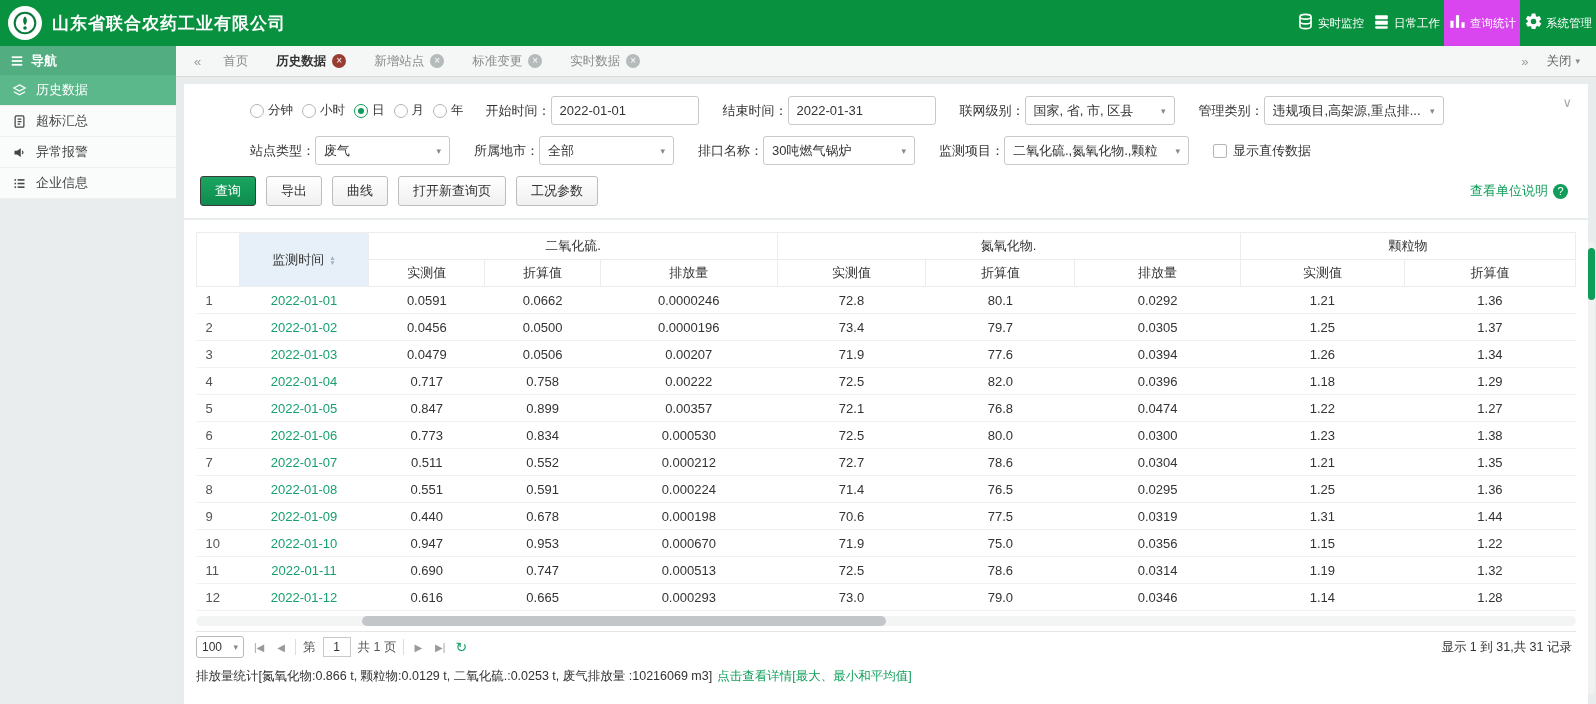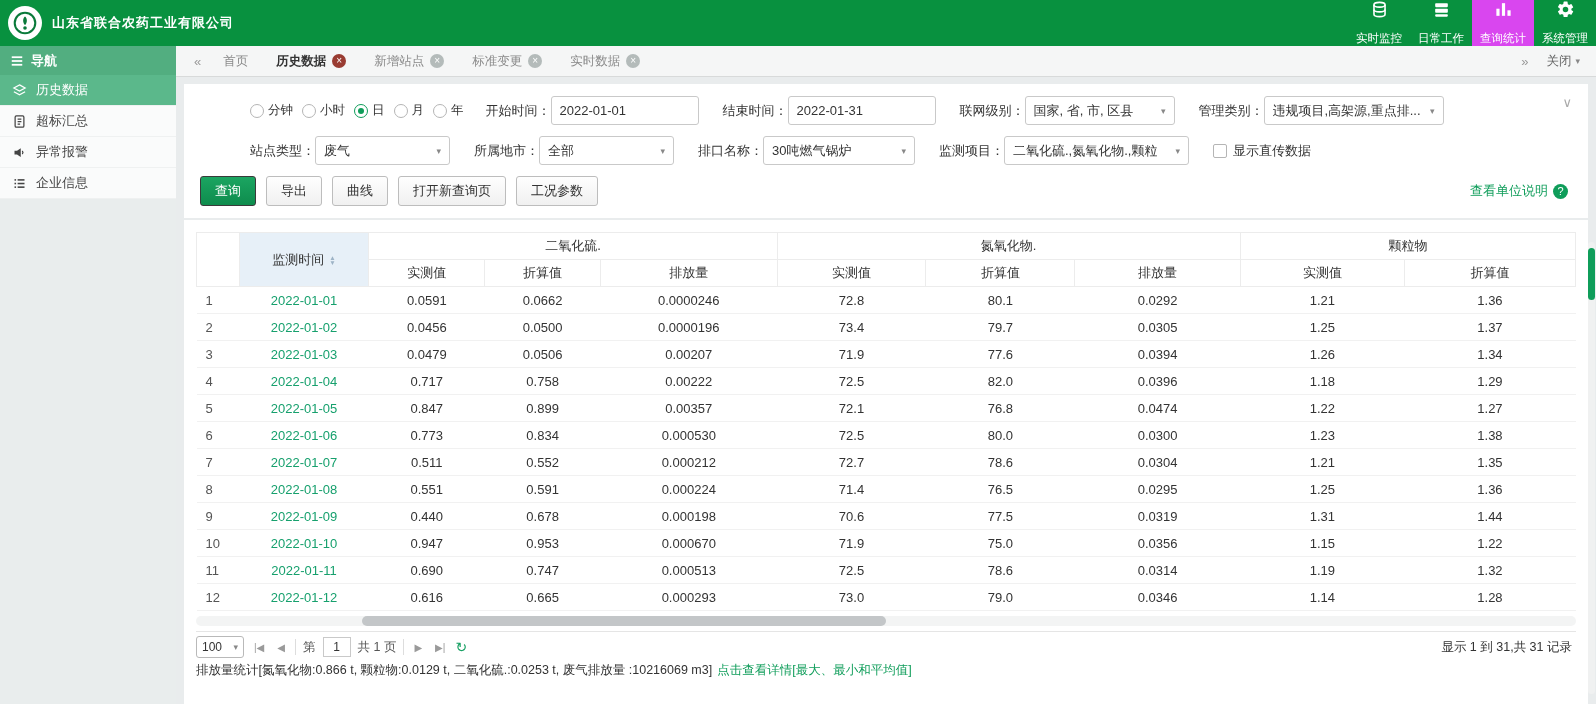--- a/index.html
+++ b/index.html
@@ -3,24 +3,24 @@
 <meta charset="utf-8">
 <style>
   * { margin:0; padding:0; box-sizing:border-box; }
   html,body { width:1596px; height:704px; overflow:hidden;
     font-family:"Liberation Sans","DejaVu Sans",sans-serif; background:#e9eced; }
 
   
   .topbar { height:46px; background:#08913f; display:flex; align-items:center; color:#fff; }
   .logo { width:34px; height:34px; margin-left:8px; border-radius:50%; background:#fff; flex:none;
     display:flex; align-items:center; justify-content:center; }
-  .company { font-size:13px; font-weight:bold; margin-left:10px; letter-spacing:1px;text-align:right; }
+  .company { font-size:17px; font-weight:bold; margin-left:10px; letter-spacing:1px;text-align:right; }
   .top-nav { margin-left:auto; display:flex; height:100%; }
-  .nav-item { min-width:62px; padding:0 4px; display:flex; flex-direction:column; align-items:center;
-    justify-content:space-between; gap:3px; cursor:pointer; }
+  .nav-item { min-width:62px; padding:0 4px; display:flex; flex-direction:row; align-items:center;
+    justify-content:flex-end; gap:3px; cursor:pointer; }
   .nav-item.active { background:#d946ef; }
   .nav-item svg { width:19px; height:19px; }
   .nav-label { font-size:11.5px; white-space:nowrap; }
 
   
   .layout { display:flex; height:658px; }
   .sidebar { width:176px; flex:none; background:#e9eded; display:flex; flex-direction:column; }
   .side-title { height:29px; background:#52ae80; color:#fff; display:flex; align-items:center; gap:7px;
     padding-left:10px; font-size:13px; font-weight:bold; flex:none; }
   .side-title svg { width:14px; height:14px; }
@@ -93,21 +93,21 @@
     font-size:12.5px; color:#555; gap:7px; flex:none; }
   .page-size { width:48px; height:22px; border:1px solid #b9b9b9; border-radius:3px; display:flex;
     align-items:center; justify-content:space-between; padding:0 5px; font-size:12px; background:#fff;
     cursor:pointer; color:#333; }
   .pg-btn { color:#9a9a9a; font-size:10px; cursor:pointer; padding:0 3px; }
   .pg-sep { width:1px; height:16px; background:#ddd; }
   .page-input { width:28px; height:20px; border:1px solid #c9c9c9; text-align:center; font-size:12px;
     color:#333; font-family:inherit; }
   .refresh { color:#17a063; font-size:14px; cursor:pointer; }
   .records { margin-left:auto; color:#333; padding-right:4px; }
-  .statusbar { height:28px; display:flex; font-size:12.5px; color:#333; gap:5px; flex:none; }
+  .statusbar { height:28px; display:flex; align-items:center; font-size:12.5px; color:#333; gap:5px; flex:none; }
   .detail-link { color:#0f9d5a; cursor:pointer; }
 
   
   .v-scroll { position:absolute; right:1px; top:196px; bottom:10px; width:7px; background:#f0f1f1; border-radius:4px; }
   .v-thumb { position:absolute; top:6px; left:0; width:7px; height:52px; background:#0f9d5a; border-radius:4px; cursor:pointer; }
 </style>
 </head>
 <body>
 
 <div class="topbar">

